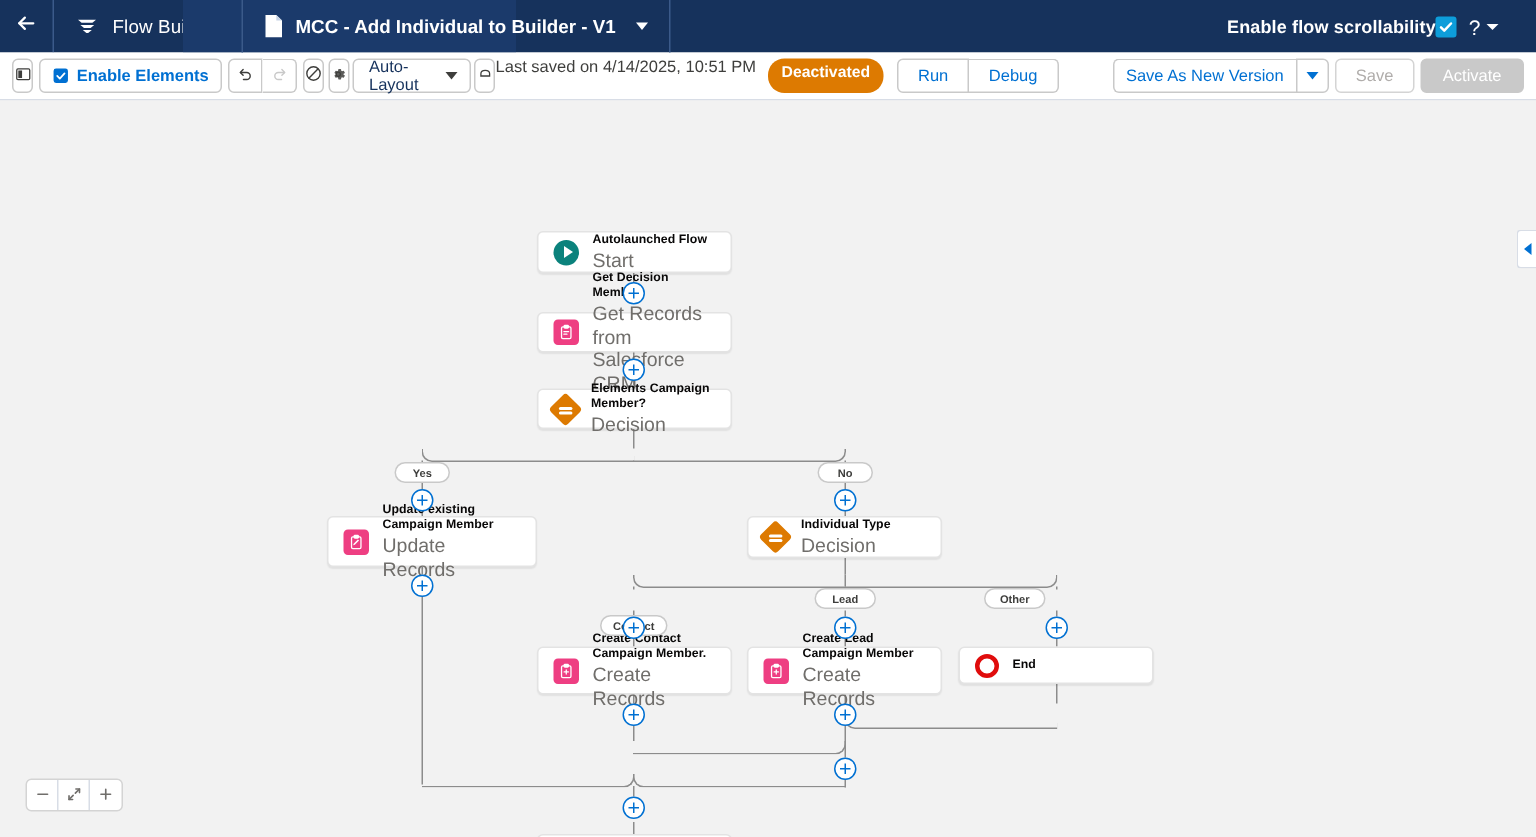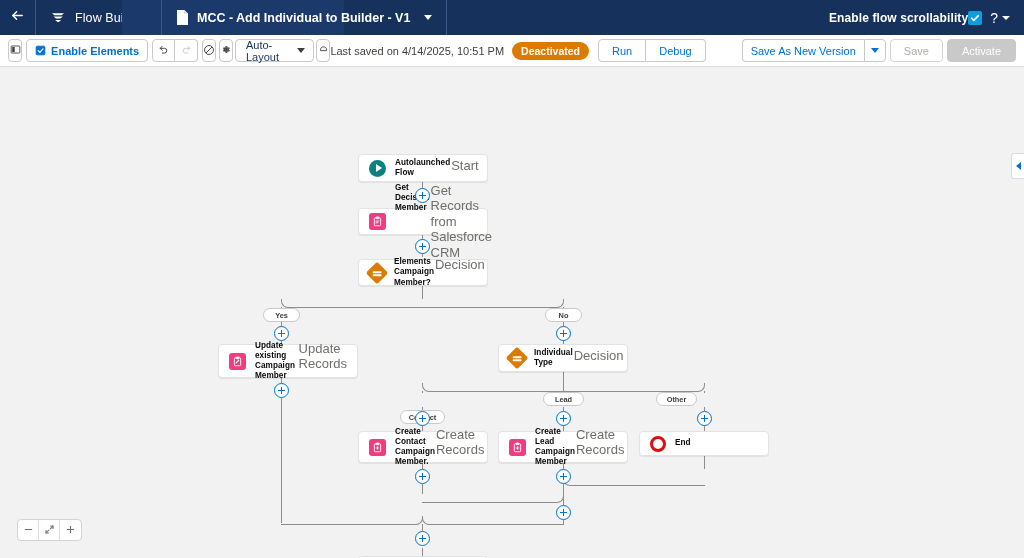--- a/index.html
+++ b/index.html
@@ -43,21 +43,21 @@
   .tb-doc .caret {
     width: 0; height: 0;
     border-left: 4.5px solid transparent;
     border-right: 4.5px solid transparent;
     border-top: 5px solid #fff;
     margin-left: 6px;
   }
   .tb-right {
     margin-left: auto;
     display: flex; align-items: center; 
-    padding-right: 12px;
+    padding-right: 23px;
     font-size: 12px;
   }
   .tb-scroll-label { font-weight: 700; letter-spacing: .1px; }
   .tb-check {
     width: 14px; height: 14px;
     background: #0d9dda;
     border-radius: 2px;
     display: flex; align-items: center; justify-content: center;
     cursor: pointer;
   }
@@ -131,21 +131,21 @@
   }
   .btn-select .caret {
     width: 0; height: 0;
     border-left: 4px solid transparent;
     border-right: 4px solid transparent;
     border-top: 5px solid #3e3e3c;
   }
   .btn .lbl { font-weight: 600; }
   .toolbar-right {
     margin-left: auto;
-    display: flex; align-items: center; gap: 0;
+    display: flex; gap: 0;
   }
   .lastsaved {
     font-size: 11px; color: #3e3e3c;
     margin-right: 8px;
     white-space: nowrap;
   }
   .badge-deactivated {
     background: #dd7a01;
     color: #fff;
     font-size: 10.5px;
@@ -184,21 +184,21 @@
     border: 1px solid #e3e3e3;
     border-radius: 4px;
     box-shadow: 0 1px 1px rgba(0,0,0,.07);
     display: flex;
     align-items: center;
     padding: 0 10px;
     gap: 9px;
     z-index: 5;
     cursor: pointer;
   }
-  .node .txt { display: flex; flex-direction: row; justify-content: center; gap: 1px; }
+  .node .txt { display: flex; flex-direction: column; justify-content: center; gap: 1px; }
   .node .t1 { font-size: 8.2px; font-weight: 700; color: #080707; line-height: 1.25; letter-spacing: .05px; }
   .node .t2 { font-size: 13px; color: #706e6b; line-height: 1.2; }
   .node .nicon { flex: 0 0 auto; display: flex; align-items: center; justify-content: center; }
 
   .ic-sq { width: 17px; height: 17px; border-radius: 3px; display: flex; align-items: center; justify-content: center; }
   .ic-pink { background: #ee3e82; }
   .ic-start { width: 17px; height: 17px; border-radius: 50%; background: #0b827c; display: flex; align-items: center; justify-content: center; }
   .ic-start .tri {
     width: 0; height: 0;
     border-top: 4px solid transparent;

